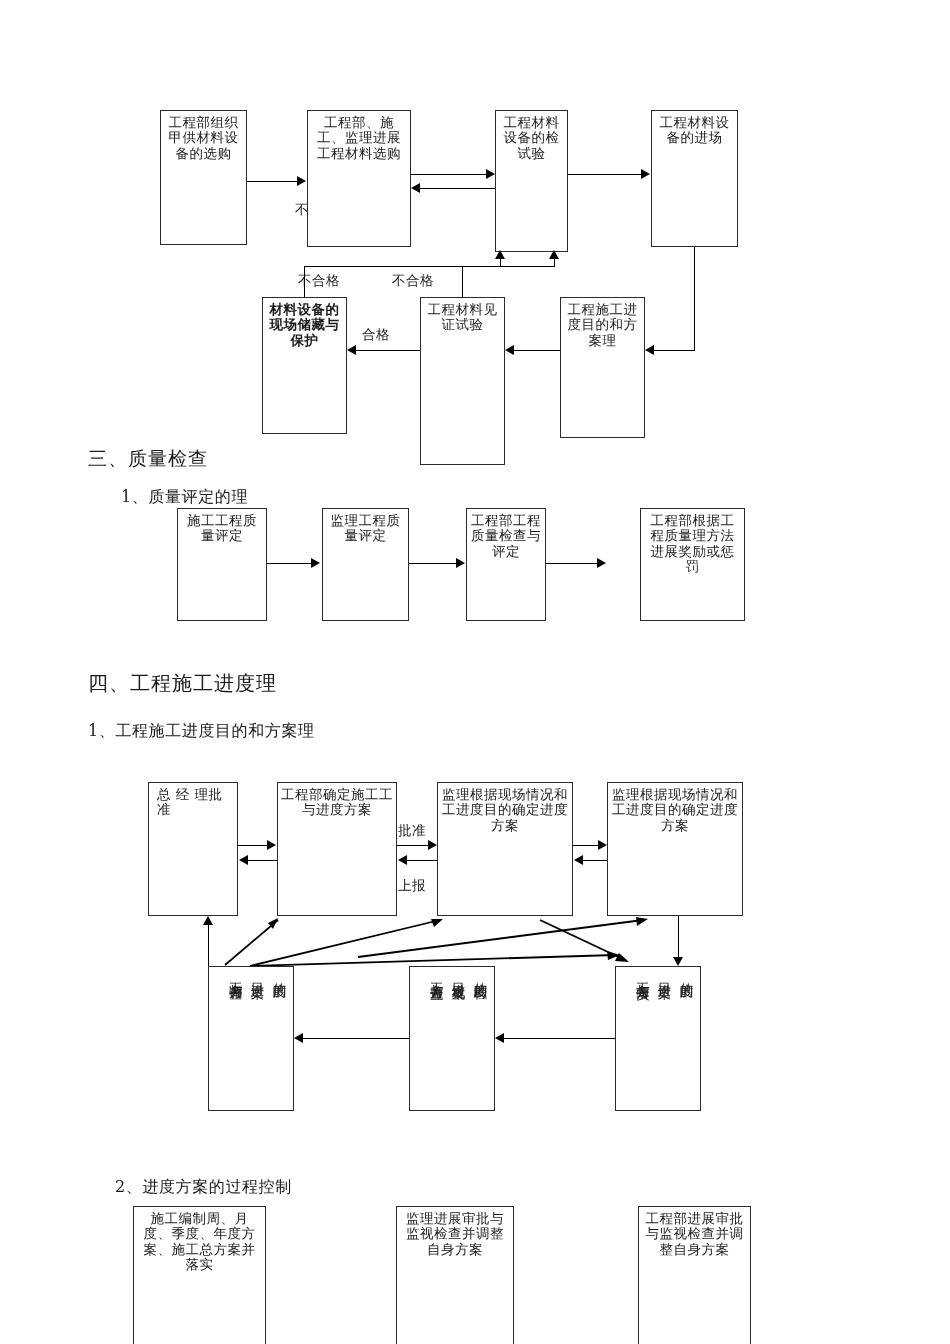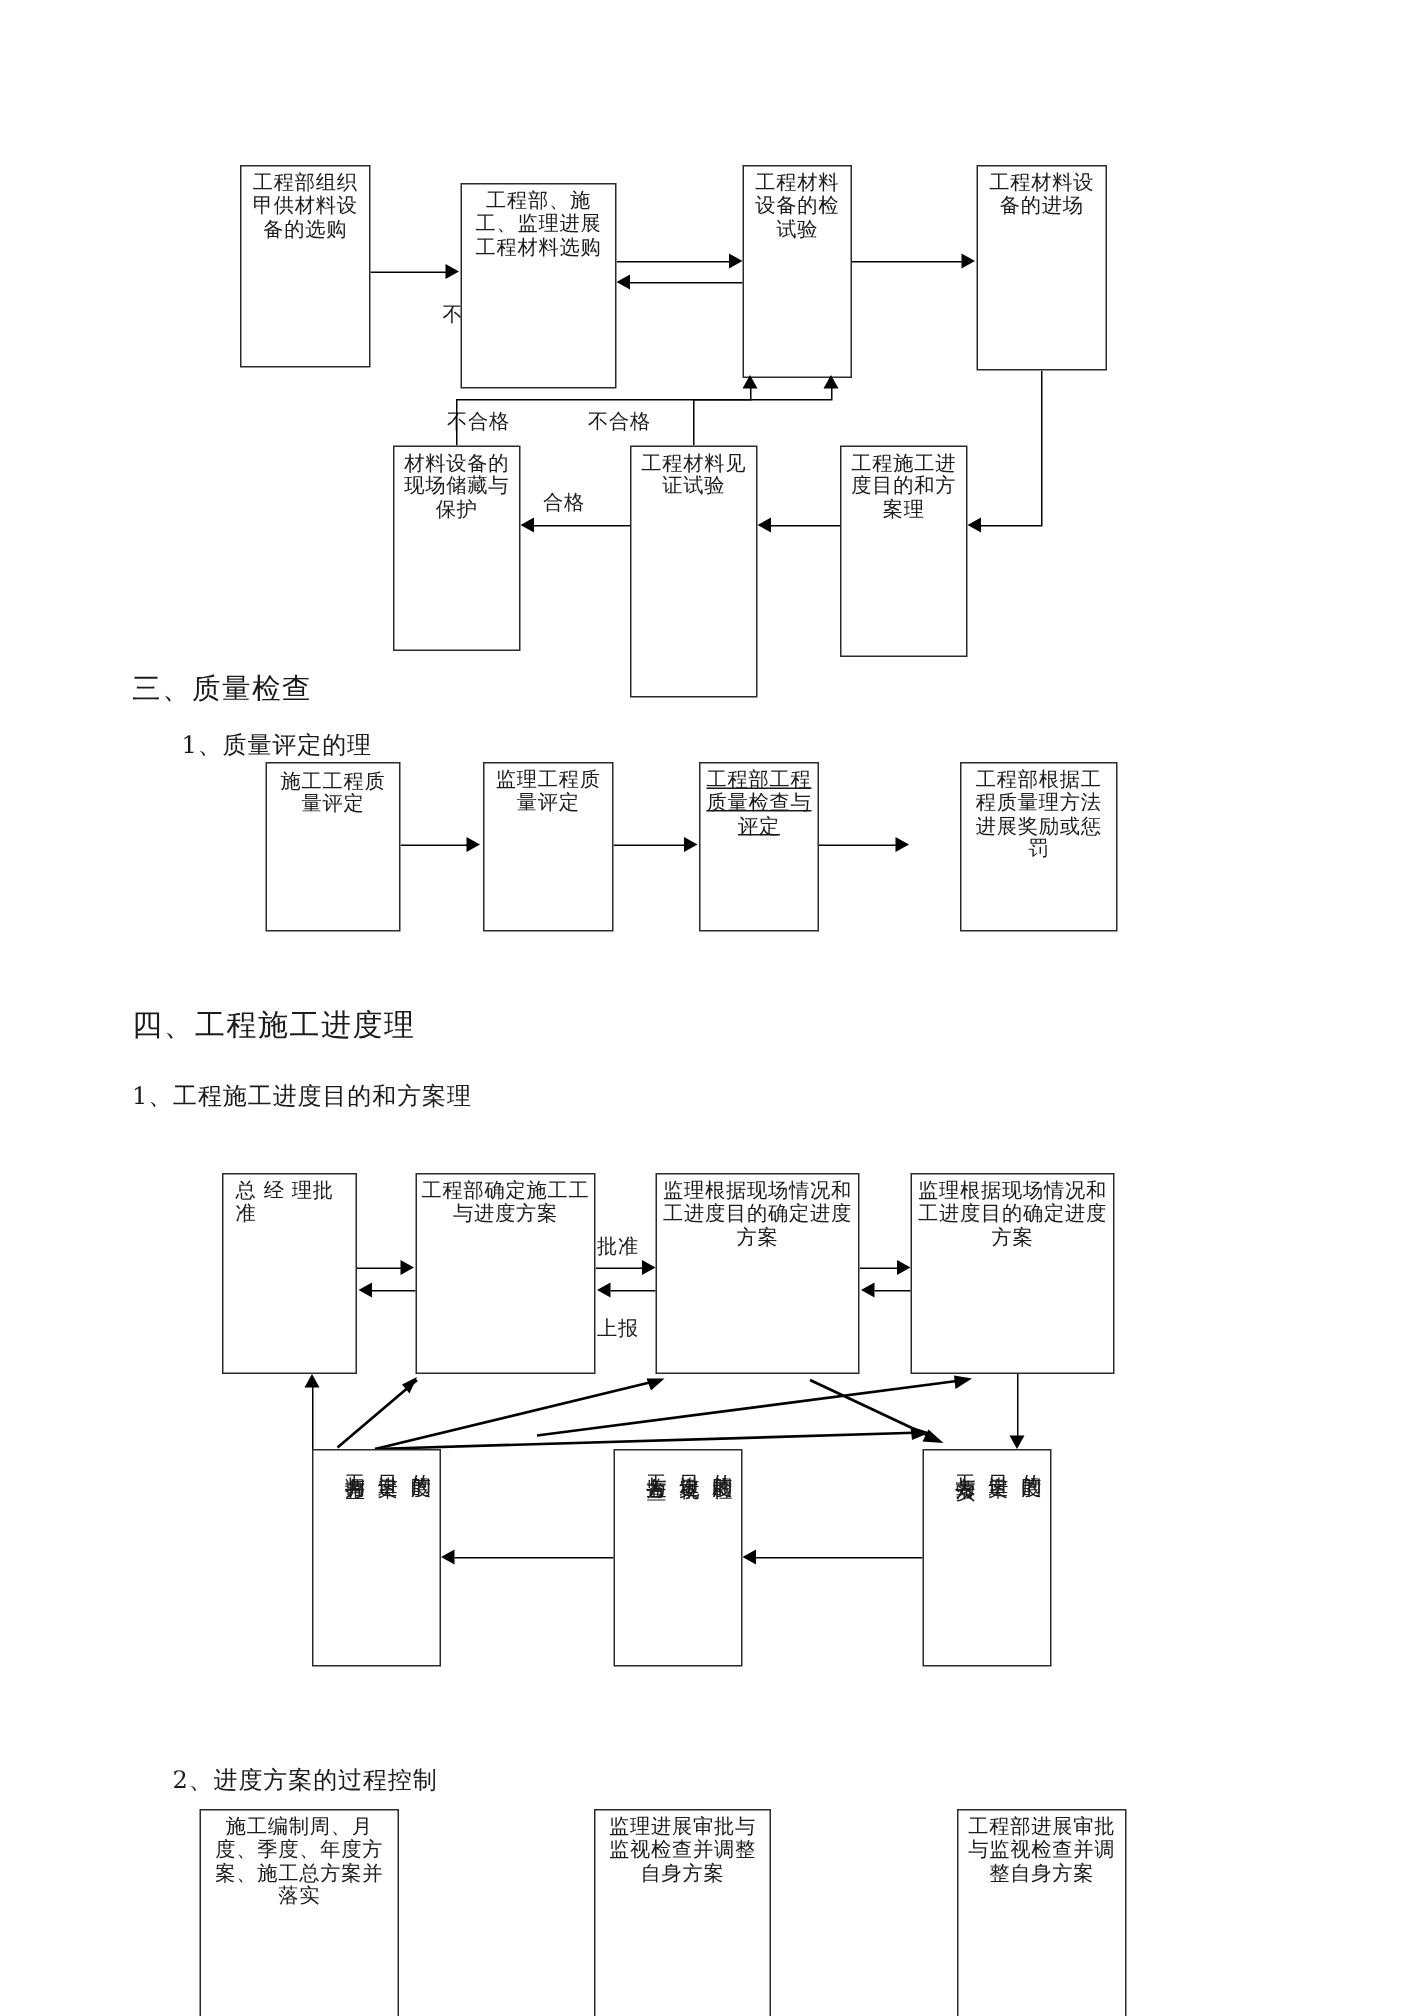--- a/index.html
+++ b/index.html
@@ -111,21 +111,21 @@
 <body>
 
 <div id="page">
 
   <div>
 
     <div class="fbox" style="left:160px; top:110px; width:87px; height:135px;text-align:center;">
       <span class="txt">工程部组织甲供材料设备的选购</span>
     </div>
 
-    <div class="fbox" style="left:307px; top:110px; width:104px; height:137px;margin-top:12px;">
+    <div class="fbox" style="left:307px; top:110px; width:104px; height:137px;">
       <span class="txt">工程部、施工、监理进展工程材料选购</span>
     </div>
 
     <div class="fbox" style="left:495px; top:110px; width:73px; height:142px;">
       <span class="txt">工程材料设备的检试验</span>
     </div>
 
     <div class="fbox" style="left:651px; top:110px; width:87px; height:137px;">
       <span class="txt">工程材料设备的进场</span>
     </div>
@@ -141,21 +141,21 @@
     <div class="hline" style="left:420px; top:188px; width:76px;"></div>
     <div class="arr arr-l" style="left:411px; top:183px;"></div>
 
     <div class="hline" style="left:568px; top:174px; width:74px;"></div>
     <div class="arr arr-r" style="left:641px; top:169px;"></div>
 
     <div class="lbl" style="left:298px; top:272px;">不合格</div>
     <div class="lbl" style="left:392px; top:272px;">不合格</div>
     <div class="lbl" style="left:362px; top:326px;">合格</div>
 
-    <div class="fbox" style="left:262px; top:297px; width:85px; height:137px;">
+    <div class="fbox" style="left:262px; top:297px; width:85px; height:137px;font-weight:bold;">
       <span class="txt">材料设备的现场储藏与保护</span>
     </div>
 
     <div class="fbox" style="left:420px; top:297px; width:85px; height:168px;">
       <span class="txt">工程材料见证试验</span>
     </div>
 
     <div class="fbox" style="left:560px; top:297px; width:85px; height:141px;">
       <span class="txt">工程施工进度目的和方案理</span>
     </div>
@@ -185,21 +185,21 @@
   <div class="h-sec" style="left:88px; top:446px;">三、质量检查</div>
   <div class="h-sub" style="left:121px; top:476px;">1、质量评定的理</div>
 
   <div>
     <div class="fbox" style="left:177px; top:508px; width:90px; height:113px;font-family:Liberation Serif, serif;">
       <span class="txt">施工工程质量评定</span>
     </div>
     <div class="fbox" style="left:322px; top:508px; width:87px; height:113px;">
       <span class="txt">监理工程质量评定</span>
     </div>
-    <div class="fbox" style="left:466px; top:508px; width:80px; height:113px;text-decoration:underline;">
+    <div class="fbox" style="left:466px; top:508px; width:80px; height:113px;">
       <span class="txt">工程部工程质量检查与评定</span>
     </div>
     <div class="fbox" style="left:640px; top:508px; width:105px; height:113px;">
       <span class="txt">工程部根据工程质量理方法进展奖励或惩罚</span>
     </div>
 
     <div class="hline" style="left:267px; top:563px; width:45px;"></div>
     <div class="arr arr-r" style="left:311px; top:558px;"></div>
 
     <div class="hline" style="left:409px; top:563px; width:47px;"></div>

